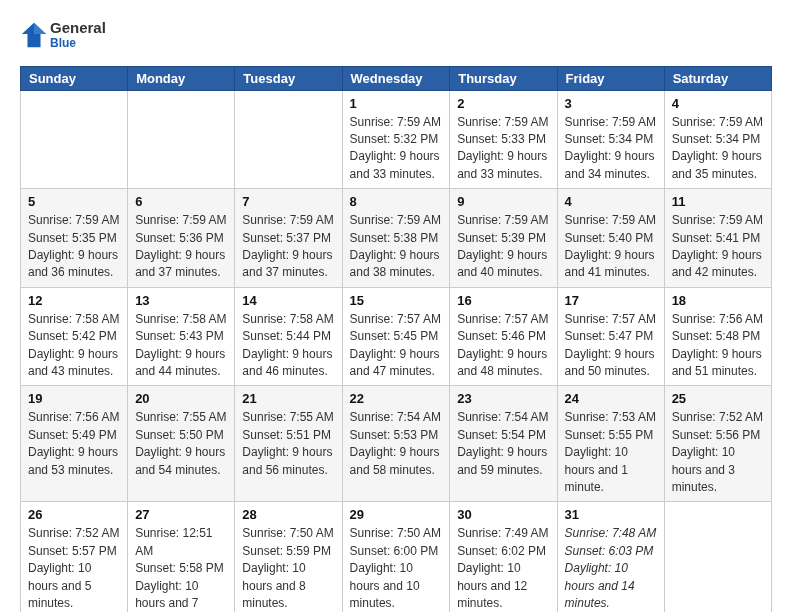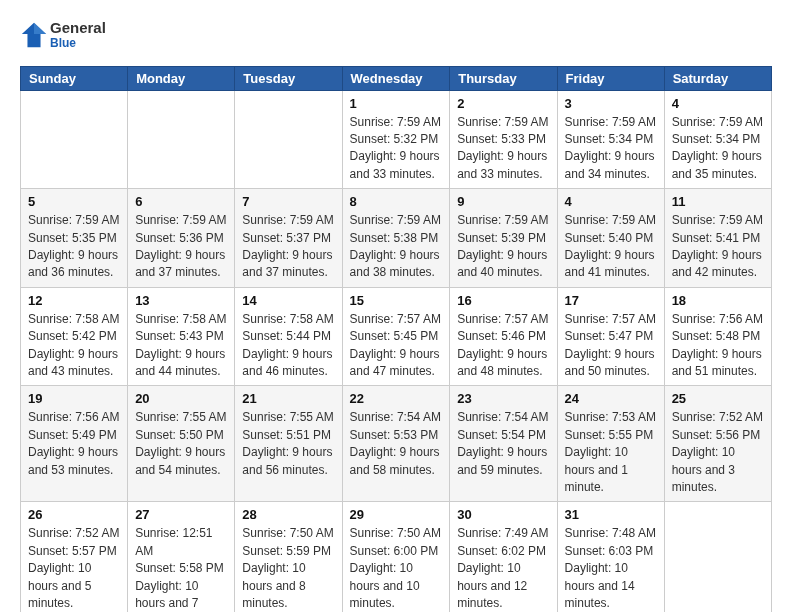--- a/index.html
+++ b/index.html
@@ -314,20 +314,20 @@
 Daylight: 10 hours and 10 minutes.</div>
         </td>
         <td>
           <div class="day-number">30</div>
           <div class="day-info" style="white-space: pre-line;">Sunrise: 7:49 AM
 Sunset: 6:02 PM
 Daylight: 10 hours and 12 minutes.</div>
         </td>
         <td>
           <div class="day-number">31</div>
-          <div class="day-info" style="white-space: pre-line;">Sunrise: 7:48 AM
+          <div class="day-info" style="white-space: pre-line; font-style: italic;">Sunrise: 7:48 AM
 Sunset: 6:03 PM
 Daylight: 10 hours and 14 minutes.</div>
         </td>
         <td class="empty-cell"></td>
       </tr>
     </tbody>
 </table>
 
 </body></html>

